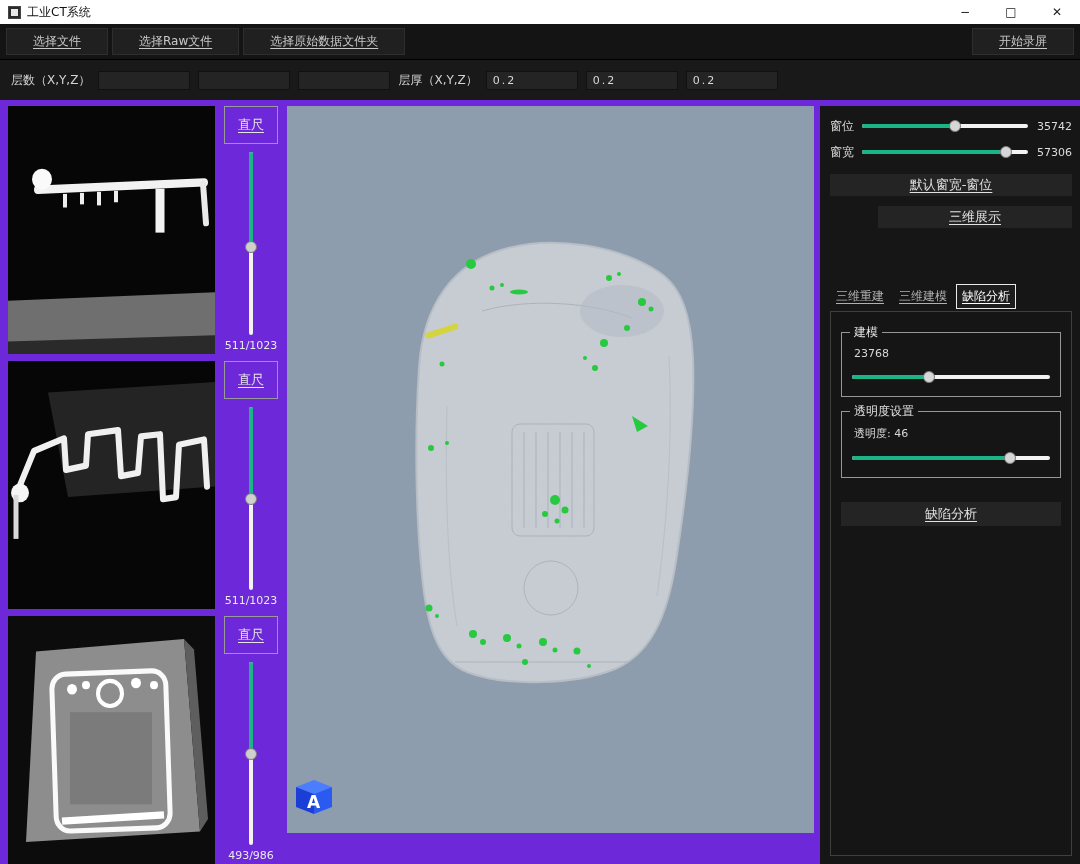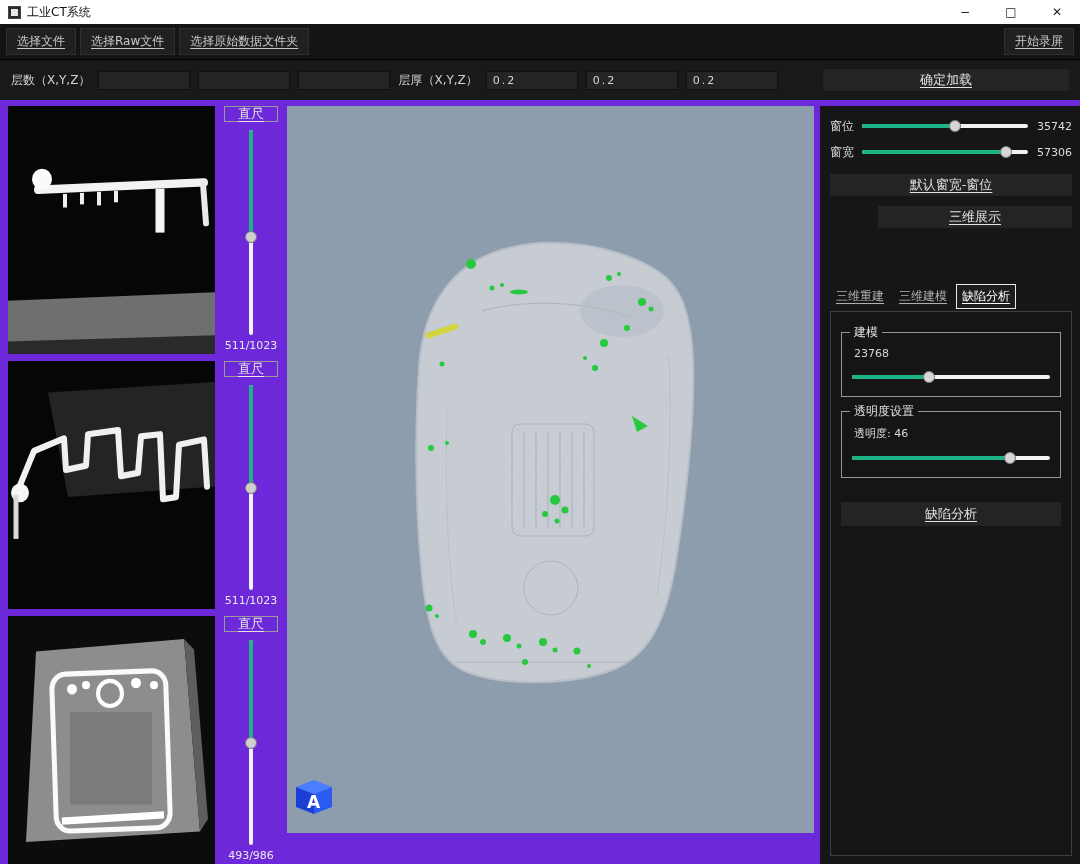--- a/index.html
+++ b/index.html
@@ -16,39 +16,39 @@
   
   .titlebar{height:24px;background:#ffffff;display:flex;align-items:center;flex:0 0 auto;}
   .app-icon{width:13px;height:13px;border:1px solid #444;background:#2a2a2a;margin:0 6px 0 8px;position:relative;}
   .app-icon::after{content:"";position:absolute;inset:2px;background:#e8e8e8;}
   .title-text{font-size:12px;color:#111;}
   .win-controls{margin-left:auto;display:flex;height:100%;}
   .win-btn{width:46px;height:100%;display:flex;align-items:center;justify-content:center;font-size:12px;color:#222;cursor:pointer;}
 
   
   .toolbar{height:36px;background:#141414;display:flex;align-items:center;padding:0 6px;flex:0 0 auto;border-bottom:1px solid #000;}
-  .tool-btn{background:#202020;color:#c9c9c9;font-size:12px;padding:4px 10px;margin-right:4px;border:1px solid #2e2e2e;cursor:pointer;text-decoration:underline;text-underline-offset:3px;white-space:nowrap;}
+  .tool-btn{background:#202020;color:#c9c9c9;font-size:12px;padding:4px 26px;margin-right:4px;border:1px solid #2e2e2e;cursor:pointer;text-decoration:underline;text-underline-offset:3px;white-space:nowrap;}
   .tool-btn.record{margin-left:auto;margin-right:0;}
 
   
   .param-row{height:40px;background:#191919;display:flex;align-items:center;padding:0 11px;flex:0 0 auto;gap:8px;}
   .param-label{font-size:12px;color:#d2d2d2;white-space:nowrap;}
   .param-input{width:92px;height:19px;background:#242424;border:1px solid #111;color:#d8d8d8;font-size:11px;line-height:17px;padding-left:6px;letter-spacing:2px;}
   .load-btn{margin-left:auto;width:246px;height:22px;background:var(--btn);color:#e2e2e2;font-size:13px;display:flex;align-items:center;justify-content:center;cursor:pointer;text-decoration:underline;text-underline-offset:3px;}
 
   
   .main{flex:1;display:flex;padding:6px 0 0 8px;min-height:0;}
 
   
   .left-col{width:273px;flex:0 0 auto;display:flex;flex-direction:column;gap:7px;}
   .slice-row{display:flex;gap:7px;height:237px;flex:1;}
   .slice-img{width:207px;height:100%;background:#000;flex:0 0 auto;cursor:crosshair;}
   .slice-img svg{display:block;width:100%;height:100%;}
   .slider-col{width:58px;display:flex;flex-direction:column;align-items:center;}
-  .ruler-box{width:54px;height:16px;border:1px solid #9a9a9a;color:#e4e4e4;font-size:13px;display:flex;align-items:center;justify-content:center;text-decoration:underline;text-underline-offset:3px;}
+  .ruler-box{width:54px;height:38px;border:1px solid #9a9a9a;color:#e4e4e4;font-size:13px;display:flex;align-items:center;justify-content:center;text-decoration:underline;text-underline-offset:3px;}
   .vslider{position:relative;width:14px;flex:1;margin:8px 0 4px;cursor:pointer;}
   .vslider .track{position:absolute;top:0;bottom:0;left:5px;width:4px;background:#f2f2f2;border-radius:2px;}
   .vslider .fill{position:absolute;top:0;left:5px;width:4px;background:var(--accent);border-radius:2px;}
   .vslider .handle{position:absolute;left:1px;width:12px;height:12px;border-radius:50%;background:#cfcfcf;border:1px solid #7d7d7d;transform:translateY(-50%);}
   .pos-label{font-size:11px;color:#eaeaea;margin-bottom:2px;white-space:nowrap;}
 
   
   .view3d{width:527px;height:727px;background:var(--view-bg);margin:0 6px;flex:0 0 auto;position:relative;cursor:grab;}
   .view3d svg.scene{display:block;width:100%;height:100%;}
   .logo{position:absolute;left:7px;bottom:18px;width:40px;height:36px;}
@@ -98,21 +98,20 @@
 
   <div class="param-row">
     <span class="param-label">层数（X,Y,Z）</span>
     <div class="param-input"></div>
     <div class="param-input"></div>
     <div class="param-input"></div>
     <span class="param-label">层厚（X,Y,Z）</span>
     <div class="param-input">0.2</div>
     <div class="param-input">0.2</div>
     <div class="param-input">0.2</div>
-    <div class="load-btn">确定加载</div>
   </div>
 
   <div class="main">
 
     <div class="left-col">
 
       <div class="slice-row">
         <div class="slice-img">
           <svg viewBox="0 0 207 237" preserveAspectRatio="none">
             <rect width="207" height="237" fill="#060606"></rect>

